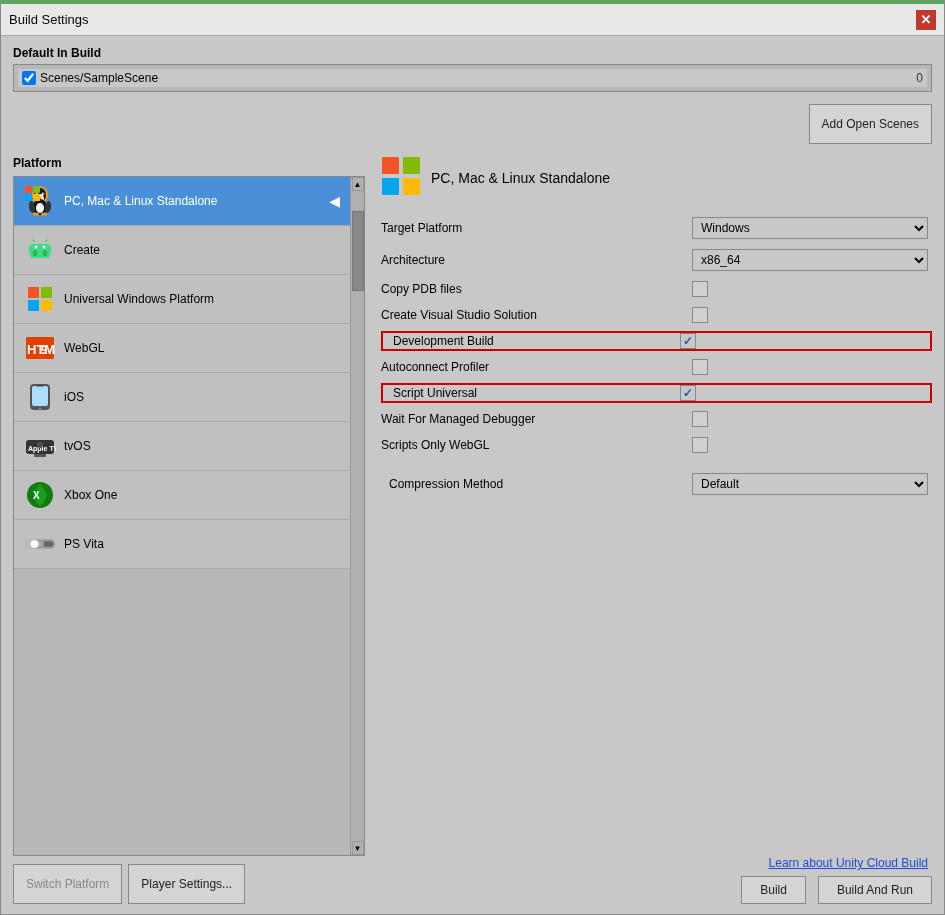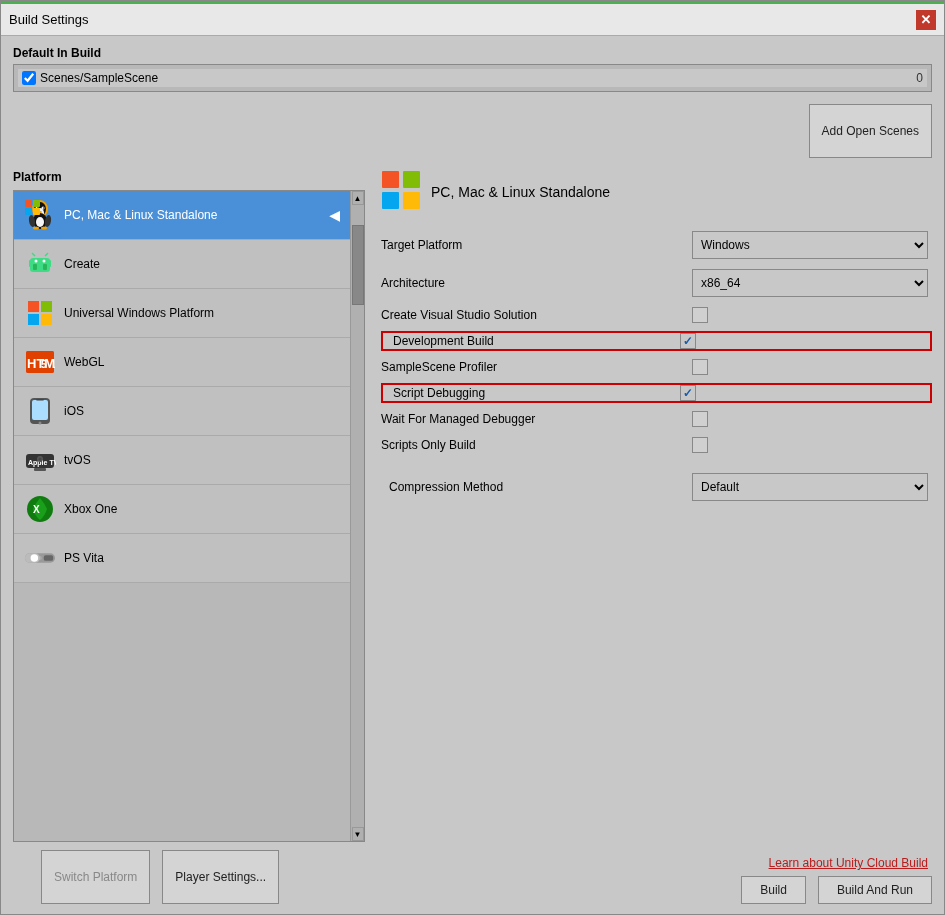--- a/index.html
+++ b/index.html
@@ -96,21 +96,21 @@
       color: #333;
     }
     .add-open-scenes-row {
       display: flex;
       justify-content: flex-end;
       padding: 4px 0;
     }
     .btn {
       background: #d4d4d4;
       border: 1px solid #888;
-      padding: 19px 12px;
+      padding: 12px 12px;
       cursor: pointer;
       font-size: 12px;
       color: #222;
     }
     .btn:disabled {
       color: #888;
       cursor: default;
     }
     .btn-large {
       padding: 6px 18px;
@@ -192,23 +192,22 @@
       background: #b0b0b0;
       border: 1px solid #999;
       display: flex;
       align-items: center;
       justify-content: center;
       cursor: pointer;
       font-size: 8px;
     }
     .platform-bottom {
       display: flex;
-      gap: 12px;
+      gap: 6px;
       margin-top: 8px;
-      margin-left: 28px;
     }
     .settings-panel {
       flex: 1;
       padding-left: 16px;
       display: flex;
       flex-direction: column;
       gap: 6px;
     }
     .settings-header {
       display: flex;
@@ -230,21 +229,21 @@
       flex: 1;
       font-size: 12px;
     }
     .settings-row-control {
       width: 240px;
       display: flex;
       align-items: center;
     }
     select.dropdown {
       width: 236px;
-      height: 28px;
+      height: 22px;
       background: #c8c8c8;
       border: 1px solid #888;
       font-size: 12px;
       padding: 0 4px;
       cursor: pointer;
     }
     .checkbox-control {
       width: 16px;
       height: 16px;
       border: 1px solid #888;
@@ -264,21 +263,21 @@
       font-weight: bold;
     }
     .settings-row.highlighted {
       border: 2px solid #cc0000;
       padding: 0 10px;
     }
     .spacer {
       flex: 1;
     }
     .cloud-build-link {
-      color: #b91c1c;
+      color: #1d4ed8;
       text-decoration: underline;
       cursor: pointer;
       font-size: 12px;
       text-align: center;
     }
     .settings-footer-btns {
       display: flex;
       justify-content: flex-end;
       gap: 12px;
     }
@@ -501,58 +500,64 @@
         <div class="settings-row">
           <span class="settings-row-label">Architecture</span>
           <div class="settings-row-control">
             <select class="dropdown">
               <option>x86</option>
               <option selected="">x86_64</option>
             </select>
           </div>
         </div>
 
+        <div class="settings-row">
+          <span class="settings-row-label">Copy PDB files</span>
+          <div class="settings-row-control">
+            <div class="checkbox-control"></div>
+          </div>
+        </div>
 
         <div class="settings-row">
           <span class="settings-row-label">Create Visual Studio Solution</span>
           <div class="settings-row-control">
             <div class="checkbox-control"></div>
           </div>
         </div>
 
         <div class="settings-row highlighted">
           <span class="settings-row-label">Development Build</span>
           <div class="settings-row-control">
             <div class="checkbox-control checked"></div>
           </div>
         </div>
 
         <div class="settings-row">
-          <span class="settings-row-label">SampleScene Profiler</span>
+          <span class="settings-row-label">Autoconnect Profiler</span>
           <div class="settings-row-control">
             <div class="checkbox-control"></div>
           </div>
         </div>
 
         <div class="settings-row highlighted">
-          <span class="settings-row-label">Script Debugging</span>
+          <span class="settings-row-label">Script Universal</span>
           <div class="settings-row-control">
             <div class="checkbox-control checked"></div>
           </div>
         </div>
 
         <div class="settings-row">
           <span class="settings-row-label">Wait For Managed Debugger</span>
           <div class="settings-row-control">
             <div class="checkbox-control"></div>
           </div>
         </div>
 
         <div class="settings-row">
-          <span class="settings-row-label">Scripts Only Build</span>
+          <span class="settings-row-label">Scripts Only WebGL</span>
           <div class="settings-row-control">
             <div class="checkbox-control"></div>
           </div>
         </div>
 
         <div class="settings-row compression-row">
           <span class="settings-row-label">Compression Method</span>
           <div class="settings-row-control">
             <select class="dropdown">
               <option>Default</option>

